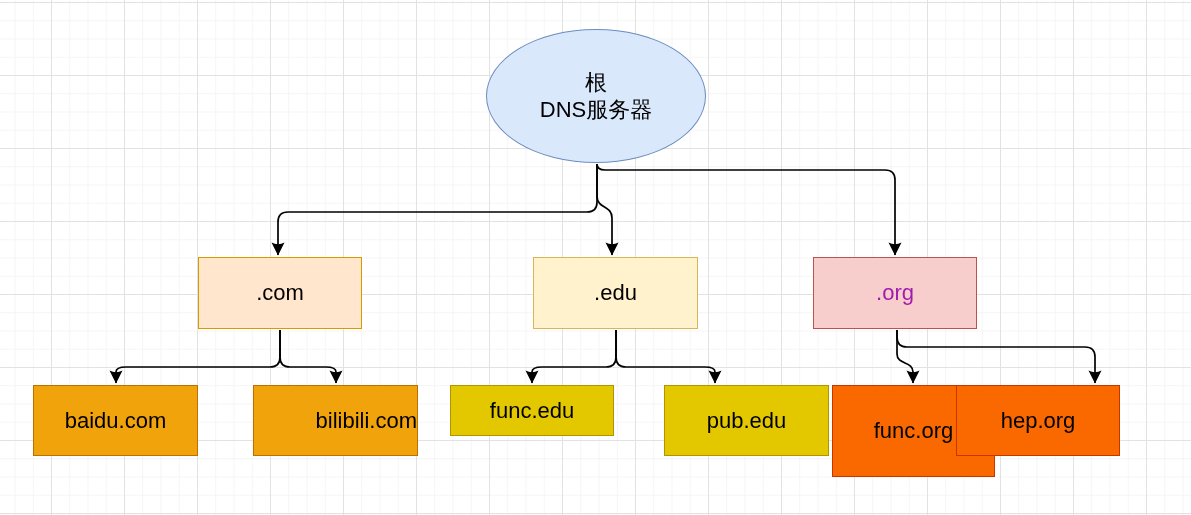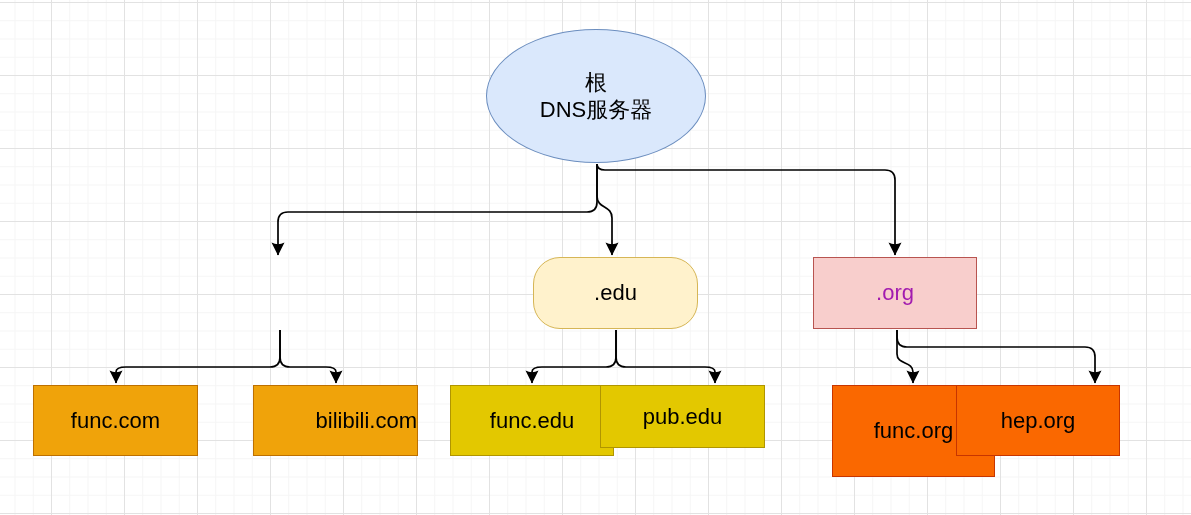--- a/index.html
+++ b/index.html
@@ -24,26 +24,26 @@
   .node {
     position: absolute; box-sizing: border-box;
     display: flex; align-items: center; justify-content: center;
     font-size: 22px; color: #000000; text-align: center;
     border: 1.8px solid transparent;
     white-space: pre-line; line-height: 1.25;
   }
   .node.ellipse { border-radius: 50%; }
   #node-root     { left: 486px;  top: 29px;  width: 220px; height: 134px; }
   #node-com      { left: 198px;  top: 257px; width: 164px; height: 72px; }
-  #node-edu      { left: 533px;  top: 257px; width: 165px; height: 72px; border-radius: 27px; }
+  #node-edu      { left: 533px;  top: 257px; width: 165px; height: 72px; }
   #node-org      { left: 813px;  top: 257px; width: 164px; height: 72px; }
   #node-baidu    { left: 33px;   top: 385px; width: 165px; height: 71px; }
   #node-bilibili { left: 253px;  top: 385px; width: 165px; height: 71px; justify-content: flex-end; }
-  #node-func-edu { left: 450px;  top: 385px; width: 164px; height: 71px; }
-  #node-pub-edu  { left: 600px;  top: 385px; width: 165px; height: 63px; }
+  #node-func-edu { left: 450px;  top: 385px; width: 164px; height: 51px; }
+  #node-pub-edu  { left: 664px;  top: 385px; width: 165px; height: 71px; }
   #node-func-org { left: 832px;  top: 385px; width: 163px; height: 92px; }
   #node-hep-org  { left: 956px; top: 385px; width: 164px; height: 71px; }
 </style>
 </head>
 <body>
 
 <div class="canvas">
 
   <svg class="edge-layer" width="1191" height="515" viewBox="0 0 1191 515" xmlns="http://www.w3.org/2000/svg">
     <defs>
@@ -60,29 +60,32 @@
     <path class="edge-path" marker-end="url(#arrow)" d="M 616 330 L 616 357 Q 616 367 626 367 L 705 367 Q 715 367 715 372 L 715 383" style="stroke: rgb(0, 0, 0);"></path>
     <path class="edge-path" marker-end="url(#arrow)" d="M 897 330 L 897 337 Q 897 347 907 347 L 1085 347 Q 1095 347 1095 357 L 1095 383" style="stroke: rgb(0, 0, 0);"></path>
     <path class="edge-path" marker-end="url(#arrow)" d="M 897 330 L 897 354 C 897 365 913 361 913 372 L 913 383" style="stroke: rgb(0, 0, 0);"></path>
   </svg>
 
   <div class="node ellipse" id="node-root" style="background: rgb(218, 232, 252); border-color: rgb(108, 142, 191); color: rgb(0, 0, 0);">
     <span>根
 DNS服务器</span>
   </div>
 
+  <div class="node" id="node-com" style="background: rgb(255, 230, 204); border-color: rgb(215, 155, 0); color: rgb(0, 0, 0);">
+    <span>.com</span>
+  </div>
   <div class="node" id="node-edu" style="background: rgb(255, 242, 204); border-color: rgb(214, 182, 86); color: rgb(0, 0, 0);">
     <span>.edu</span>
   </div>
   <div class="node" id="node-org" style="background: rgb(248, 206, 204); border-color: rgb(184, 84, 80); color: #a21caf;">
     <span>.org</span>
   </div>
 
   <div class="node" id="node-baidu" style="background: rgb(240, 163, 10); border-color: rgb(189, 112, 0); color: rgb(0, 0, 0);">
-    <span>func.com</span>
+    <span>baidu.com</span>
   </div>
   <div class="node" id="node-bilibili" style="background: rgb(240, 163, 10); border-color: rgb(189, 112, 0); color: rgb(0, 0, 0);">
     <span>bilibili.com</span>
   </div>
   <div class="node" id="node-func-edu" style="background: rgb(227, 200, 0); border-color: rgb(176, 149, 0); color: rgb(0, 0, 0);">
     <span>func.edu</span>
   </div>
   <div class="node" id="node-pub-edu" style="background: rgb(227, 200, 0); border-color: rgb(176, 149, 0); color: rgb(0, 0, 0);">
     <span>pub.edu</span>
   </div>

